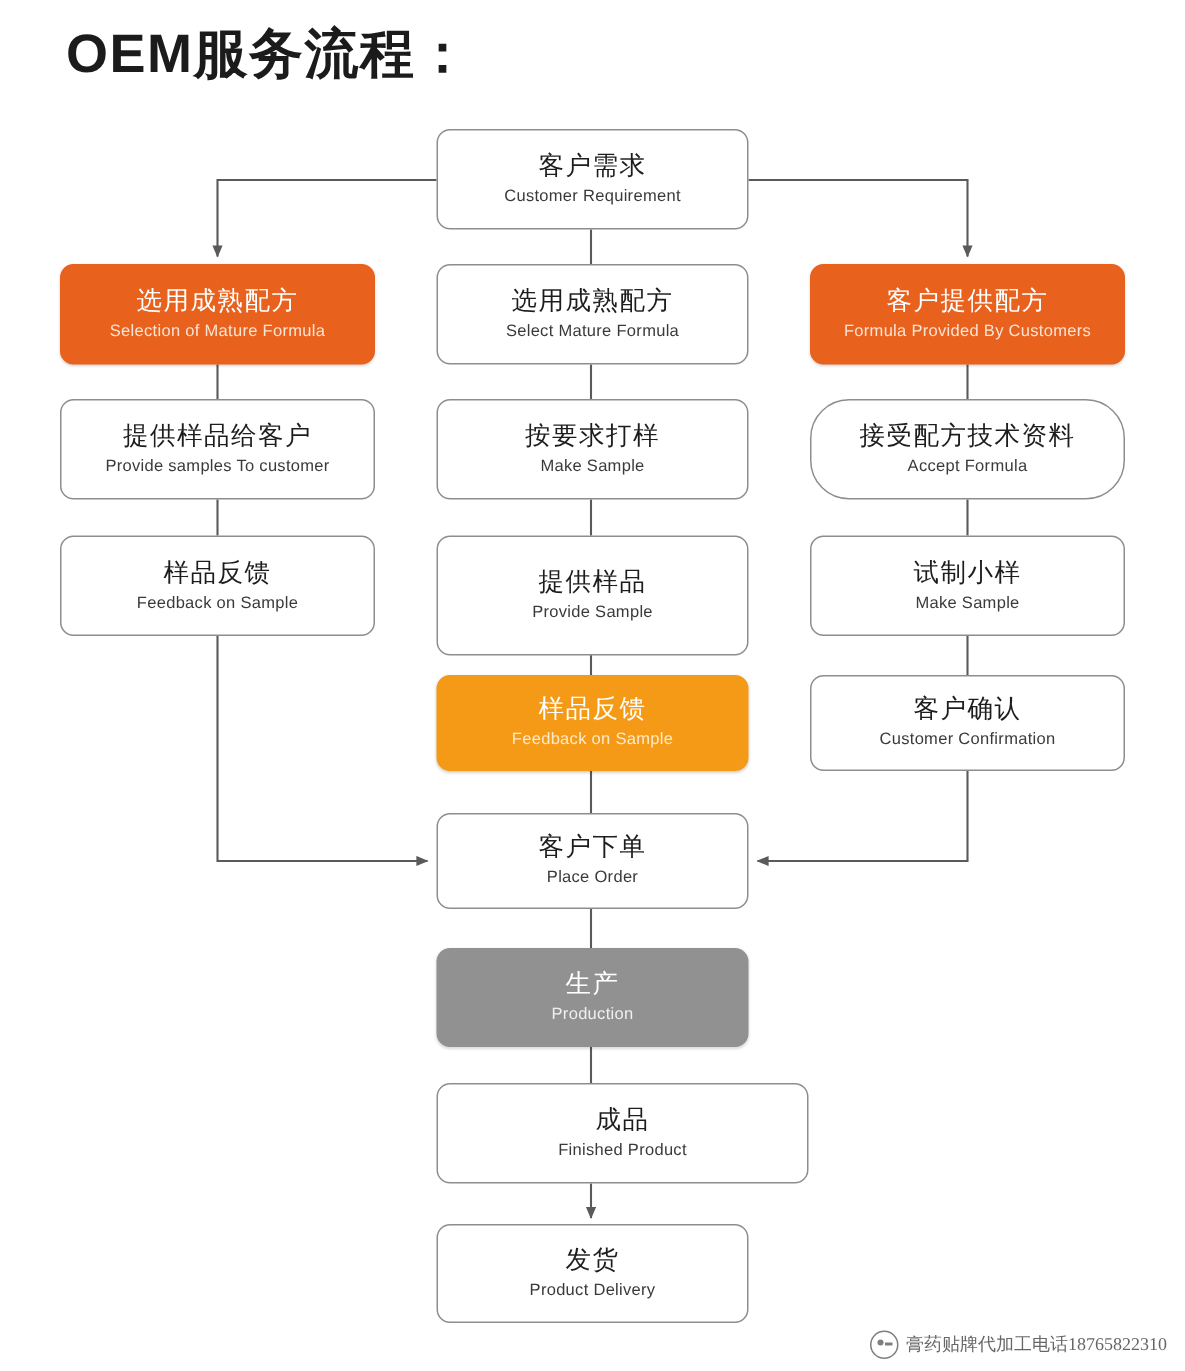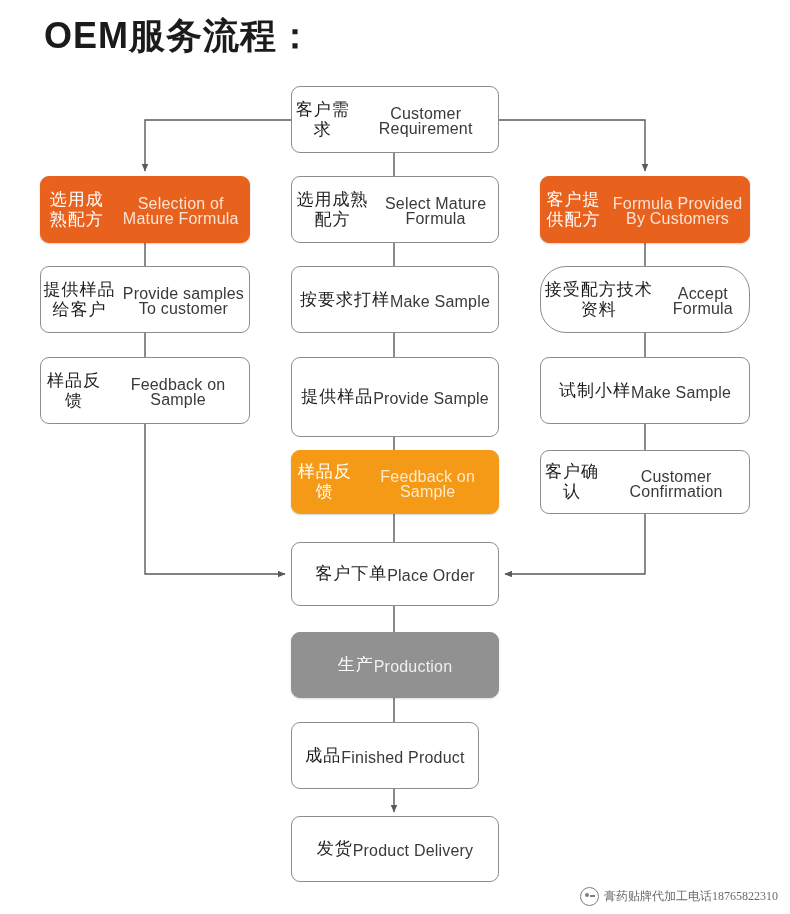--- a/index.html
+++ b/index.html
@@ -17,26 +17,26 @@
     letter-spacing:1px;white-space:nowrap;
   }
 
   
   #lines{position:absolute;left:0;top:0;width:790px;height:914px;}
 
   
   .box{
     position:absolute;box-sizing:border-box;
     border-radius:9px;
-    display:flex;flex-direction:row;
+    display:flex;flex-direction:column;
     align-items:center;justify-content:center;
     text-align:center;z-index:3;
   }
   .box .cn{font-size:17px;line-height:20px;letter-spacing:1px;}
-  .box .en{font-size:16px;line-height:15px;margin-top:3px;letter-spacing:.2px;}
+  .box .en{font-size:11px;line-height:15px;margin-top:3px;letter-spacing:.2px;}
 
   .box.plain{
     background:#ffffff;border:1px solid #8d8d8d;
   }
   .box.plain .cn{color:#1d1d1d;}
   .box.plain .en{color:#3a3a3a;}
 
   .box.orange{
     background:#e8611d;border:1px solid #e8611d;
     box-shadow:0 1px 2px rgba(0,0,0,.18);
@@ -186,21 +186,21 @@
   <div class="box plain" style="left:291px;top:542px;width:208px;height:64px;">
     <span class="cn">客户下单</span>
     <span class="en">Place Order</span>
   </div>
 
   <div class="box gray" style="left:291px;top:632px;width:208px;height:66px;align-items:center;">
     <span class="cn">生产</span>
     <span class="en">Production</span>
   </div>
 
-  <div class="box plain" style="left:291px;top:722px;width:188px;height:67px;">
+  <div class="box plain" style="left:291px;top:722px;width:248px;height:67px;">
     <span class="cn">成品</span>
     <span class="en">Finished Product</span>
   </div>
 
   <div class="box plain" style="left:291px;top:816px;width:208px;height:66px;">
     <span class="cn">发货</span>
     <span class="en">Product Delivery</span>
   </div>
 
   <div class="watermark">

